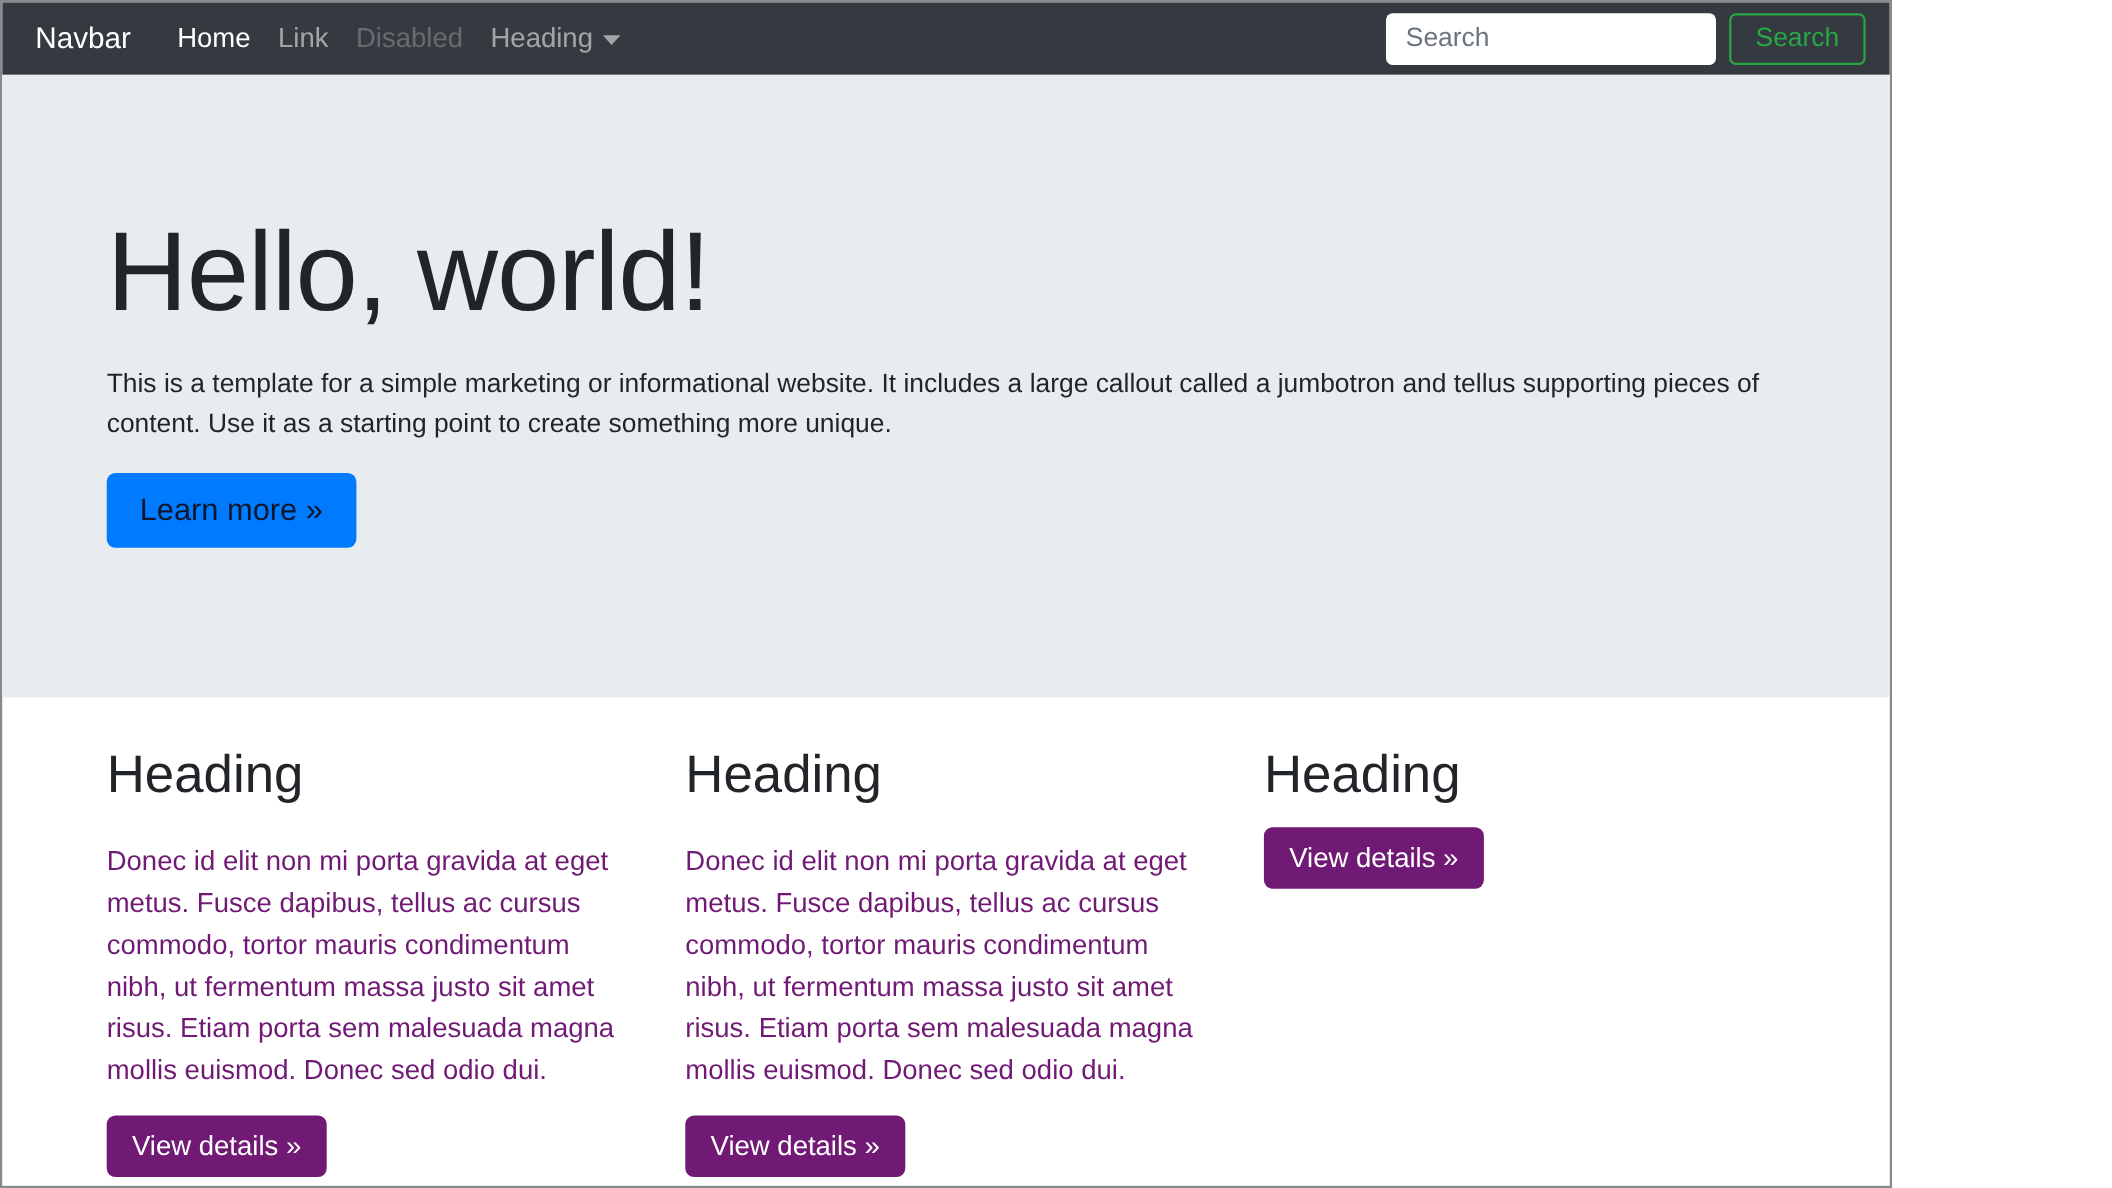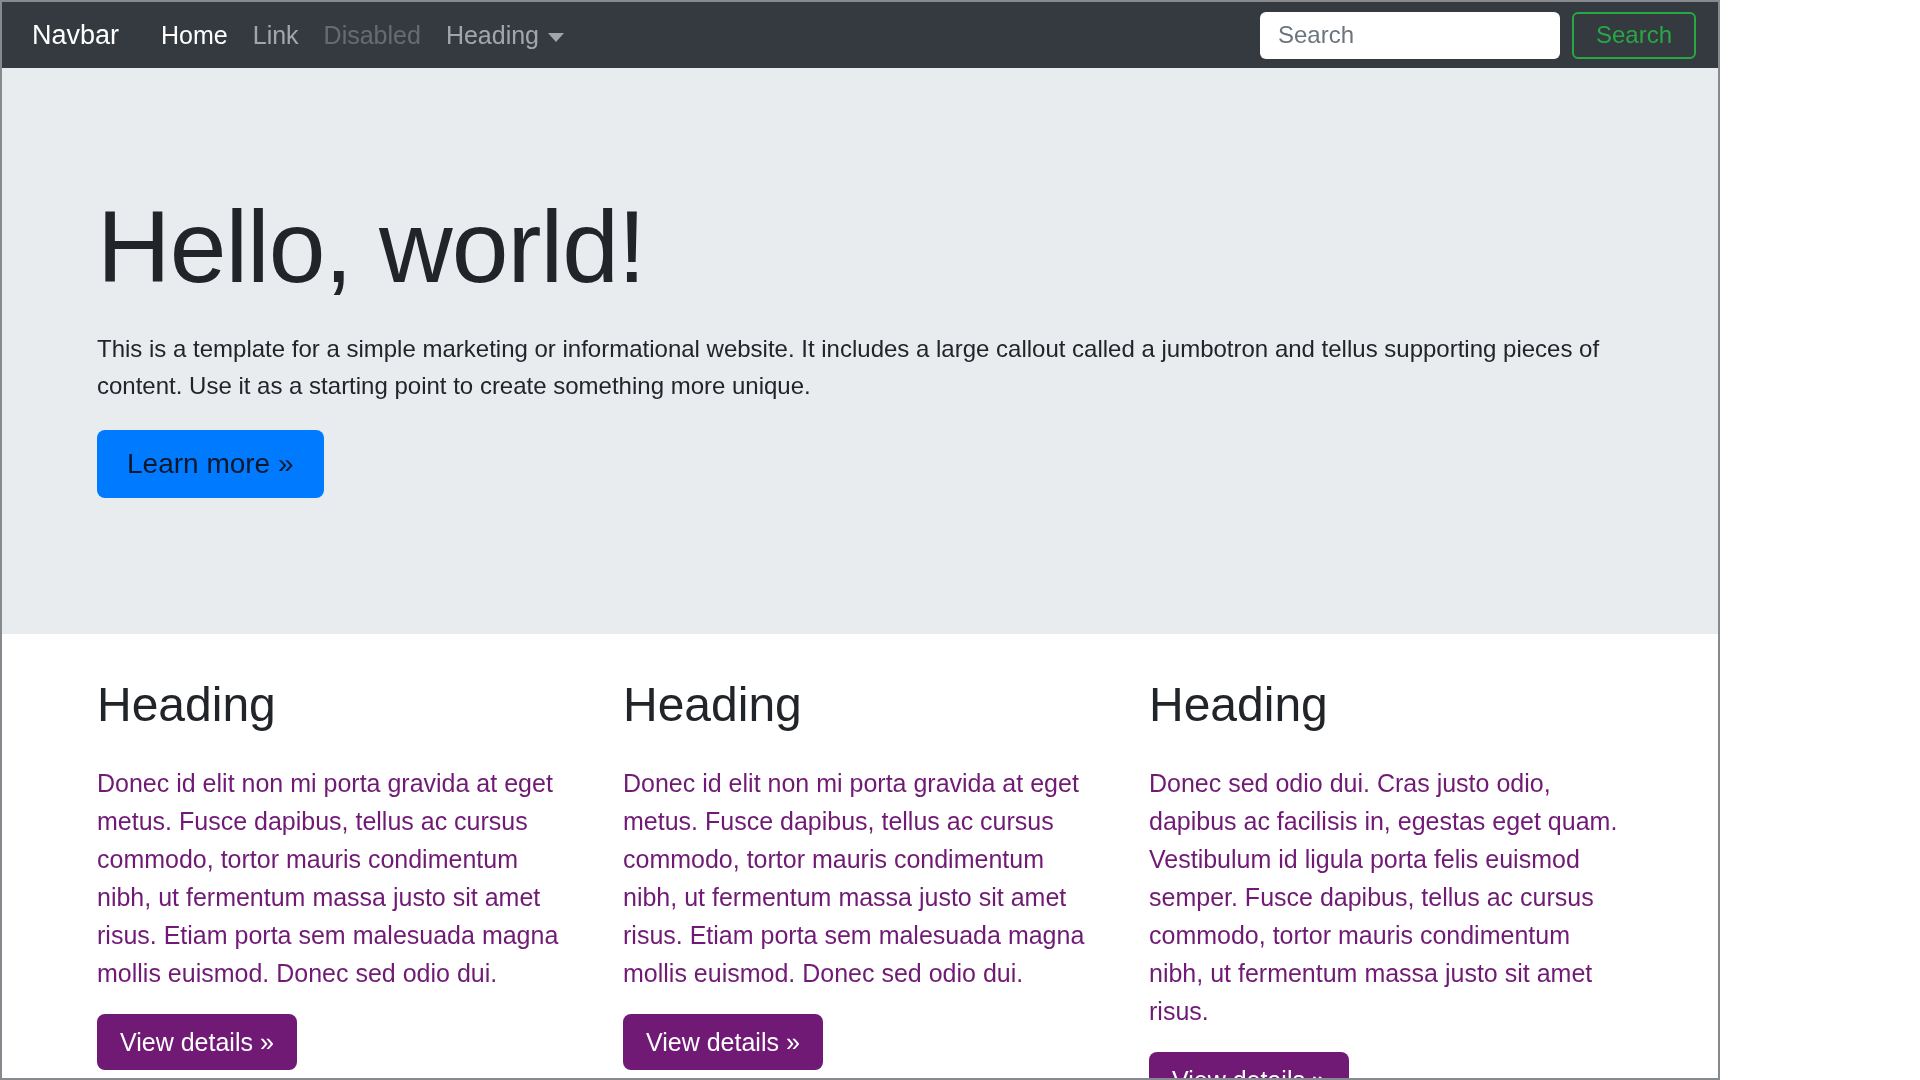--- a/index.html
+++ b/index.html
@@ -190,18 +190,17 @@
       <p>Donec id elit non mi porta gravida at eget metus. Fusce dapibus, tellus ac cursus commodo, tortor mauris condimentum nibh, ut fermentum massa justo sit amet risus. Etiam porta sem malesuada magna mollis euismod. Donec sed odio dui.</p>
       <a class="btn-secondary">View details »</a>
     </div>
     <div class="col">
       <h2>Heading</h2>
       <p>Donec id elit non mi porta gravida at eget metus. Fusce dapibus, tellus ac cursus commodo, tortor mauris condimentum nibh, ut fermentum massa justo sit amet risus. Etiam porta sem malesuada magna mollis euismod. Donec sed odio dui.</p>
       <a class="btn-secondary">View details »</a>
     </div>
     <div class="col">
       <h2>Heading</h2>
-      <p>Donec sed odio dui. Cras justo odio, dapibus ac facilisis in, egestas eget quam. Vestibulum id ligula porta felis euismod semper. Fusce dapibus, tellus ac cursus commodo, tortor mauris condimentum nibh, ut fermentum massa justo sit amet risus.</p>
       <a class="btn-secondary">View details »</a>
     </div>
   </main>
 
 </div>
 
 </body></html>

